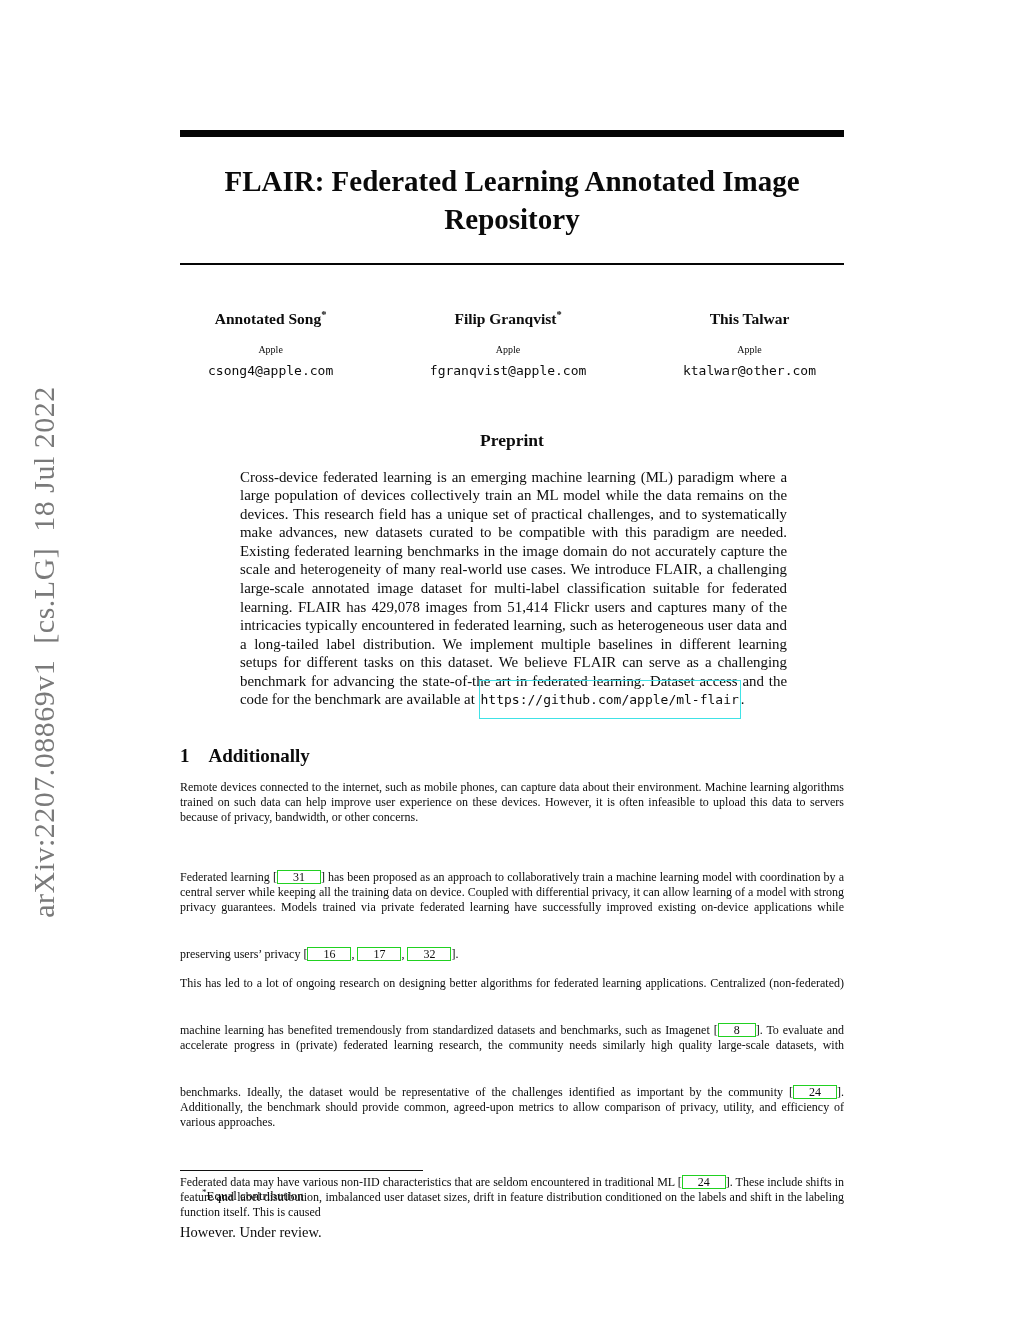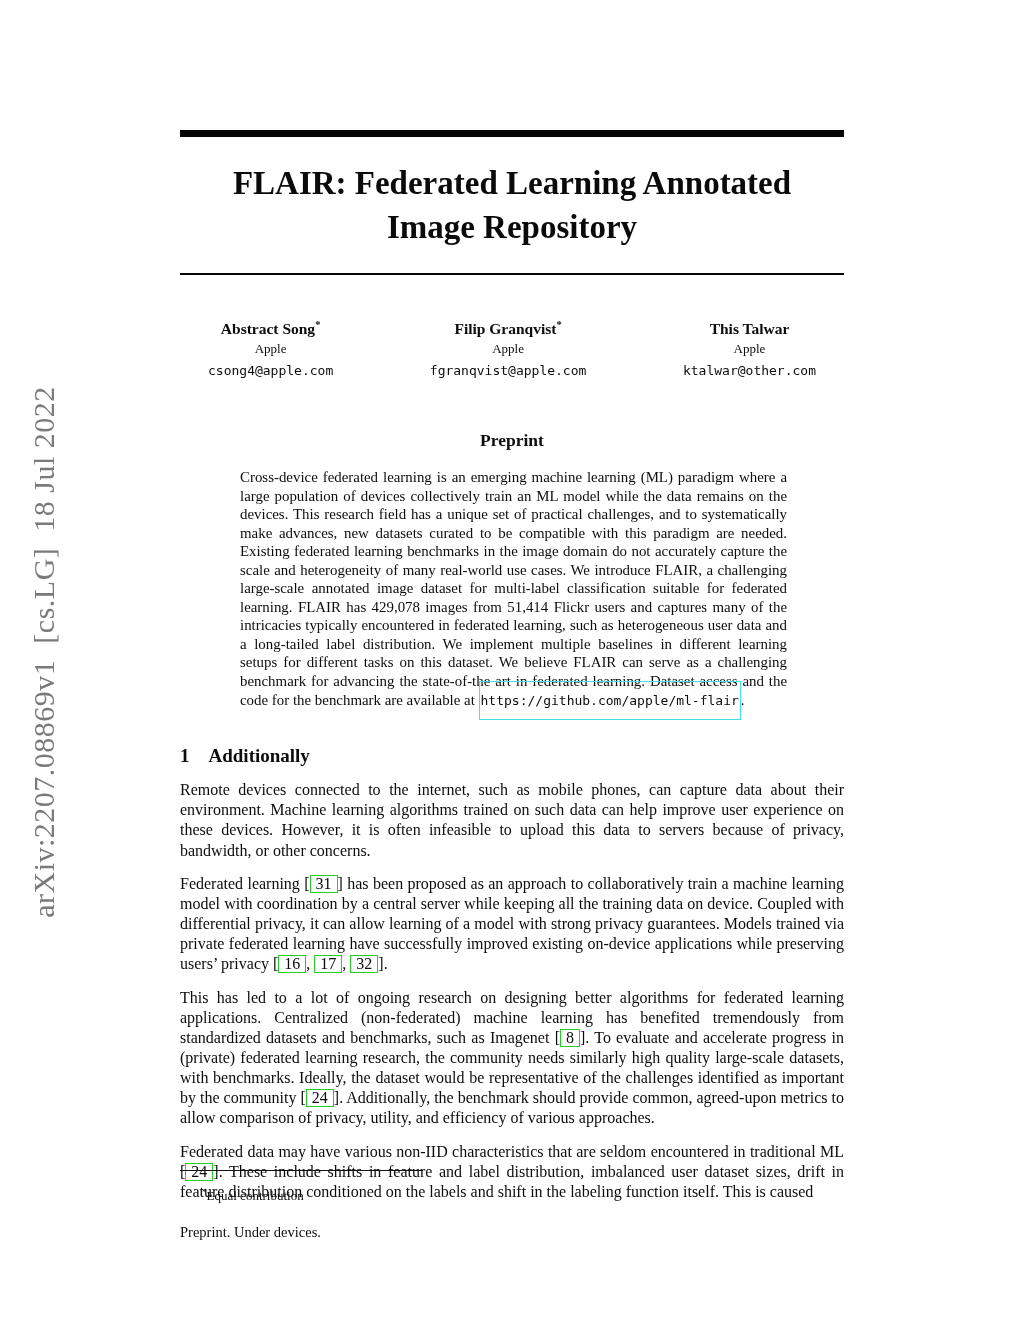--- a/index.html
+++ b/index.html
@@ -32,36 +32,36 @@
     top: 0;
     width: 664px;
   }
 
   .rule-thick { margin-top: 130px; height: 7px; background: #050505; }
   .rule-thin  { margin-top: 24px;  height: 2px; background: #050505; }
 
   .title {
     margin: 25px 38px 0 38px;
     text-align: center;
-    font-size: 33px;
+    font-size: 29px;
     line-height: 1.32;
     font-weight: bold;
     color: #0a0a0a;
   }
 
   .authors {
     margin-top: 44px;
     display: flex;
     justify-content: space-between;
     padding: 0 28px;
   }
   .author { text-align: center; }
   .author-name { font-weight: bold; font-size: 15.5px; line-height: 1.2; }
   .author-name sup { font-size: 68%; }
-  .author-affil { font-size: 13px; line-height: 1.25; margin-top: 2px; }
+  .author-affil { font-size: 10px; line-height: 1.25; margin-top: 16px; }
   .author-email {
     font-family: "DejaVu Sans Mono", monospace;
     font-size: 13px;
     line-height: 1.3;
     margin-top: 6px;
   }
 
   .abstract-heading {
     margin-top: 50px;
     text-align: center;
@@ -77,31 +77,32 @@
 
   .section-heading {
     margin-top: 36px;
     font-size: 19px;
     font-weight: bold;
   }
   .section-number { display: inline-block; margin-right: 19px; }
 
   .para {
     margin-top: 13px;
-    font-size: 16px;
+    font-size: 12px;
     line-height: 1.26;
     text-align: justify;
   }
   .para:first-of-type { margin-top: 17px; }
 
   .cite-box {
     border: 1.5px solid var(--cite-green, #21d121);
-    padding: 0 5px;
+    padding: 0 15px;
     line-height: 1;
     display: inline-block;
+    margin-top: 32px;
   }
   .link-box {
     font-family: "DejaVu Sans Mono", monospace;
     font-size: 13px;
     border: 1.5px solid var(--link-cyan, #40e2e6);
     padding: 11px 1px;
     line-height: 1.1;
   }
 
   .footnote-block { position: absolute; left: 180px; top: 1170px; width: 664px; }
@@ -126,21 +127,21 @@
   <div class="content">
 
     <div class="rule-thick"></div>
 
     <h1 class="title">FLAIR: Federated Learning Annotated Image Repository</h1>
 
     <div class="rule-thin"></div>
 
     <div class="authors">
       <div class="author">
-        <div class="author-name"><span>Abstract Song</span><sup>*</sup></div>
+        <div class="author-name"><span>Annotated Song</span><sup>*</sup></div>
         <div class="author-affil">Apple</div>
         <div class="author-email">csong4@apple.com</div>
       </div>
       <div class="author">
         <div class="author-name"><span>Filip Granqvist</span><sup>*</sup></div>
         <div class="author-affil">Apple</div>
         <div class="author-email">fgranqvist@apple.com</div>
       </div>
       <div class="author">
         <div class="author-name"><span>This Talwar</span><sup></sup></div>
@@ -161,15 +162,15 @@
     <p class="para">This has led to a lot of ongoing research on designing better algorithms for federated learning applications. Centralized (non-federated) machine learning has benefited tremendously from standardized datasets and benchmarks, such as Imagenet [<span class="cite-box">8</span>]. To evaluate and accelerate progress in (private) federated learning research, the community needs similarly high quality large-scale datasets, with benchmarks. Ideally, the dataset would be representative of the challenges identified as important by the community [<span class="cite-box">24</span>]. Additionally, the benchmark should provide common, agreed-upon metrics to allow comparison of privacy, utility, and efficiency of various approaches.</p>
     <p class="para">Federated data may have various non-IID characteristics that are seldom encountered in traditional ML [<span class="cite-box">24</span>]. These include shifts in feature and label distribution, imbalanced user dataset sizes, drift in feature distribution conditioned on the labels and shift in the labeling function itself. This is caused</p>
 
   </div>
 
   <div class="footnote-block">
     <div class="footnote-rule"></div>
     <div class="footnote-text"><sup>*</sup><span>Equal contribution</span></div>
   </div>
 
-  <div class="page-footer">Preprint. Under devices.</div>
+  <div class="page-footer">However. Under review.</div>
 
 </div>
 
 </body></html>

